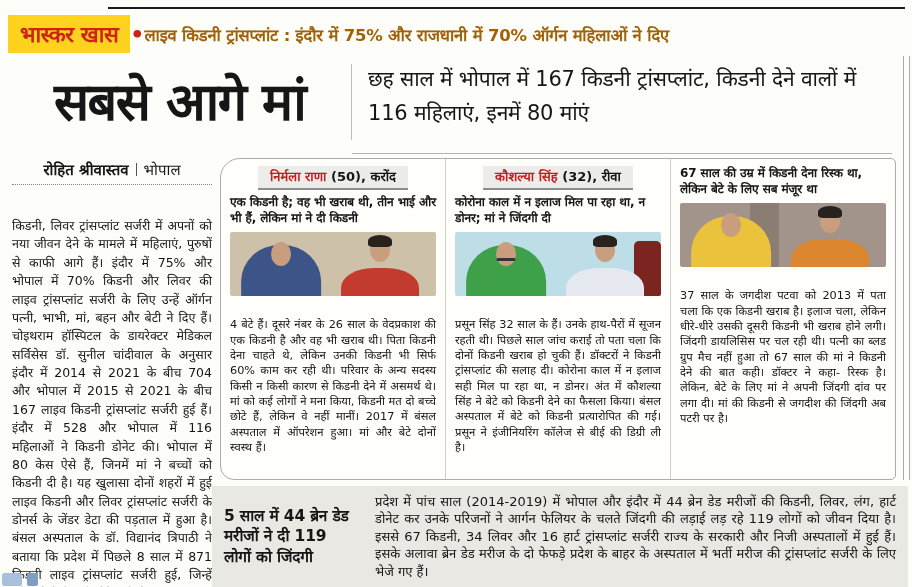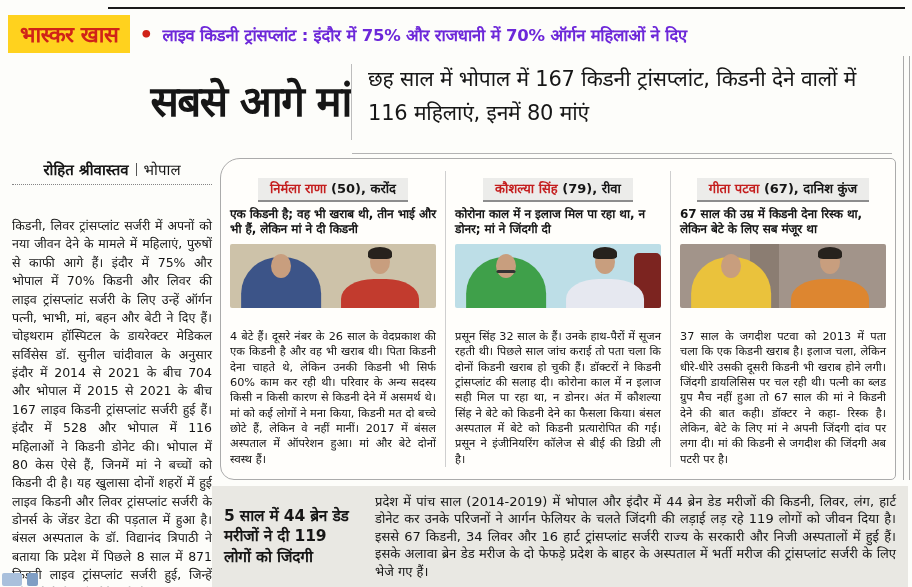--- a/index.html
+++ b/index.html
@@ -7,44 +7,44 @@
     width:912px;height:587px;
     background:#f1f0ec;
     font-family:"DejaVu Sans",sans-serif;
     color:#161616;
     overflow:hidden;
   }
   .page{position:relative;width:912px;height:587px;background:#fdfdfa;overflow:hidden;}
 
   
   .top-rule{position:absolute;left:108px;top:7px;width:797px;height:2px;background:#1b1b1b;}
-  .banner{position:absolute;left:8px;top:15px;right:8px;display:flex;align-items:center;gap:9px;white-space:nowrap;overflow:hidden;}
+  .banner{position:absolute;left:8px;top:15px;right:8px;display:flex;align-items:center;white-space:nowrap;overflow:hidden;}
   .brand{background:var(--banner-yellow);color:var(--brand-red);font-weight:bold;font-size:22px;padding:3px 12px 5px;letter-spacing:-.5px;}
   .bullet{color:var(--brand-red);font-size:22px;font-weight:bold;}
-  .strap{font-size:16.5px;font-weight:bold;color:#6d28d9;letter-spacing:-.2px;}
+  .strap{font-size:16.5px;font-weight:bold;color:#a16207;letter-spacing:-.2px;}
 
   
   .head-row{position:absolute;left:8px;top:54px;width:886px;height:98px;display:flex;align-items:stretch;}
-  .main-title{width:343px;text-align:right;font-size:42px;font-weight:bold;letter-spacing:-1.5px;line-height:96px;white-space:nowrap;overflow:hidden;}
+  .main-title{width:343px;text-align:center;font-size:52px;font-weight:bold;letter-spacing:-1.5px;line-height:96px;white-space:nowrap;overflow:hidden;}
   .vdiv{width:1px;background:#bdbdbd;margin:10px 0 12px;}
   .headline{flex:1;padding:8px 6px 0 16px;font-size:21px;font-weight:normal;line-height:1.62;letter-spacing:-.2px;}
   .h-rule{position:absolute;left:352px;top:153px;width:540px;height:1px;background:#b3b3b3;}
   .right-edge{position:absolute;right:2px;top:56px;height:424px;width:5px;border-left:1.5px solid #a9a9a9;border-right:1.5px solid #a9a9a9;}
 
   
   .content{position:absolute;left:12px;top:158px;width:884px;display:flex;gap:8px;}
   .lead-col{width:200px;flex:none;}
   .byline{text-align:center;font-size:15px;padding:1px 0 5px;}
   .byline .author{font-weight:bold;}
   .byline .sep{display:inline-block;width:1px;height:13px;background:#555;margin:0 7px -1px;}
   .byline-rule{border-bottom:1px dotted #858585;margin-bottom:8px;}
   .lead-body{font-size:12.5px;line-height:1.47;text-align:justify;margin-top:32px;}
 
   .right-stack{flex:1;min-width:0;}
-  .card{border:1.5px solid #ababab;border-radius:20px 5px 5px 14px;background:#fffefb;display:flex;height:320px;overflow:hidden;align-items:center;}
+  .card{border:1.5px solid #ababab;border-radius:20px 5px 5px 14px;background:#fffefb;display:flex;height:320px;overflow:hidden;}
   .story{flex:1;min-width:0;padding:7px 9px 0;display:flex;flex-direction:column;}
   .story + .story{border-left:1px solid #cfcfcf;}
   .tag{align-self:center;max-width:100%;background:#ececе9;background:#ececea;border-bottom:2px solid #8d8d8d;padding:1px 12px 3px;font-size:13px;font-weight:bold;white-space:nowrap;overflow:hidden;margin-bottom:5px;}
   .tag .name{color:var(--tag-red);}
   .story-headline{font-size:12px;font-weight:bold;line-height:1.3;letter-spacing:-.1px;}
   .story-body{font-size:11.3px;line-height:1.36;text-align:justify;margin-top:16px;}
 
   
   .photo{position:relative;height:64px;margin:6px 0 5px;border-radius:2px;overflow:hidden;}
   .photo1{background:var(--photo1-bg);}
@@ -123,40 +123,39 @@
             <div class="person man p-right">
               <div class="torso"></div>
               <div class="face"></div>
               <div class="hair"></div>
             </div>
           </div>
           <div class="story-body">4 बेटे हैं। दूसरे नंबर के 26 साल के वेदप्रकाश की एक किडनी है और वह भी खराब थी। पिता किडनी देना चाहते थे, लेकिन उनकी किडनी भी सिर्फ 60% काम कर रही थी। परिवार के अन्य सदस्य किसी न किसी कारण से किडनी देने में असमर्थ थे। मां को कई लोगों ने मना किया, किडनी मत दो बच्चे छोटे हैं, लेकिन वे नहीं मानीं। 2017 में बंसल अस्पताल में ऑपरेशन हुआ। मां और बेटे दोनों स्वस्थ हैं।</div>
         </div>
 
         <div class="story">
-          <div class="tag"><span class="name">कौशल्या सिंह</span><span> (79), रीवा</span></div>
+          <div class="tag"><span class="name">कौशल्या सिंह</span><span> (32), रीवा</span></div>
           <div class="story-headline">कोरोना काल में न इलाज मिल पा रहा था, न डोनर; मां ने जिंदगी दी</div>
           <div class="photo photo2">
             <div class="chair"></div>
             <div class="person woman p-left">
               <div class="drape"></div>
               <div class="face"></div>
               <div class="glasses"></div>
             </div>
             <div class="person man p-right">
               <div class="torso"></div>
               <div class="face"></div>
               <div class="hair"></div>
             </div>
           </div>
           <div class="story-body">प्रसून सिंह 32 साल के हैं। उनके हाथ-पैरों में सूजन रहती थी। पिछले साल जांच कराई तो पता चला कि दोनों किडनी खराब हो चुकी हैं। डॉक्टरों ने किडनी ट्रांसप्लांट की सलाह दी। कोरोना काल में न इलाज सही मिल पा रहा था, न डोनर। अंत में कौशल्या सिंह ने बेटे को किडनी देने का फैसला किया। बंसल अस्पताल में बेटे को किडनी प्रत्यारोपित की गई। प्रसून ने इंजीनियरिंग कॉलेज से बीई की डिग्री ली है।</div>
         </div>
 
         <div class="story">
-          <div class="tag"><span class="name">गीता पटवा</span><span> (67), दानिश कुंज</span></div>
           <div class="story-headline">67 साल की उम्र में किडनी देना रिस्क था, लेकिन बेटे के लिए सब मंजूर था</div>
           <div class="photo photo3">
             <div class="door"></div>
             <div class="person woman p-left">
               <div class="drape"></div>
               <div class="face"></div>
             </div>
             <div class="person man p-right">
               <div class="torso"></div>
               <div class="face"></div>

